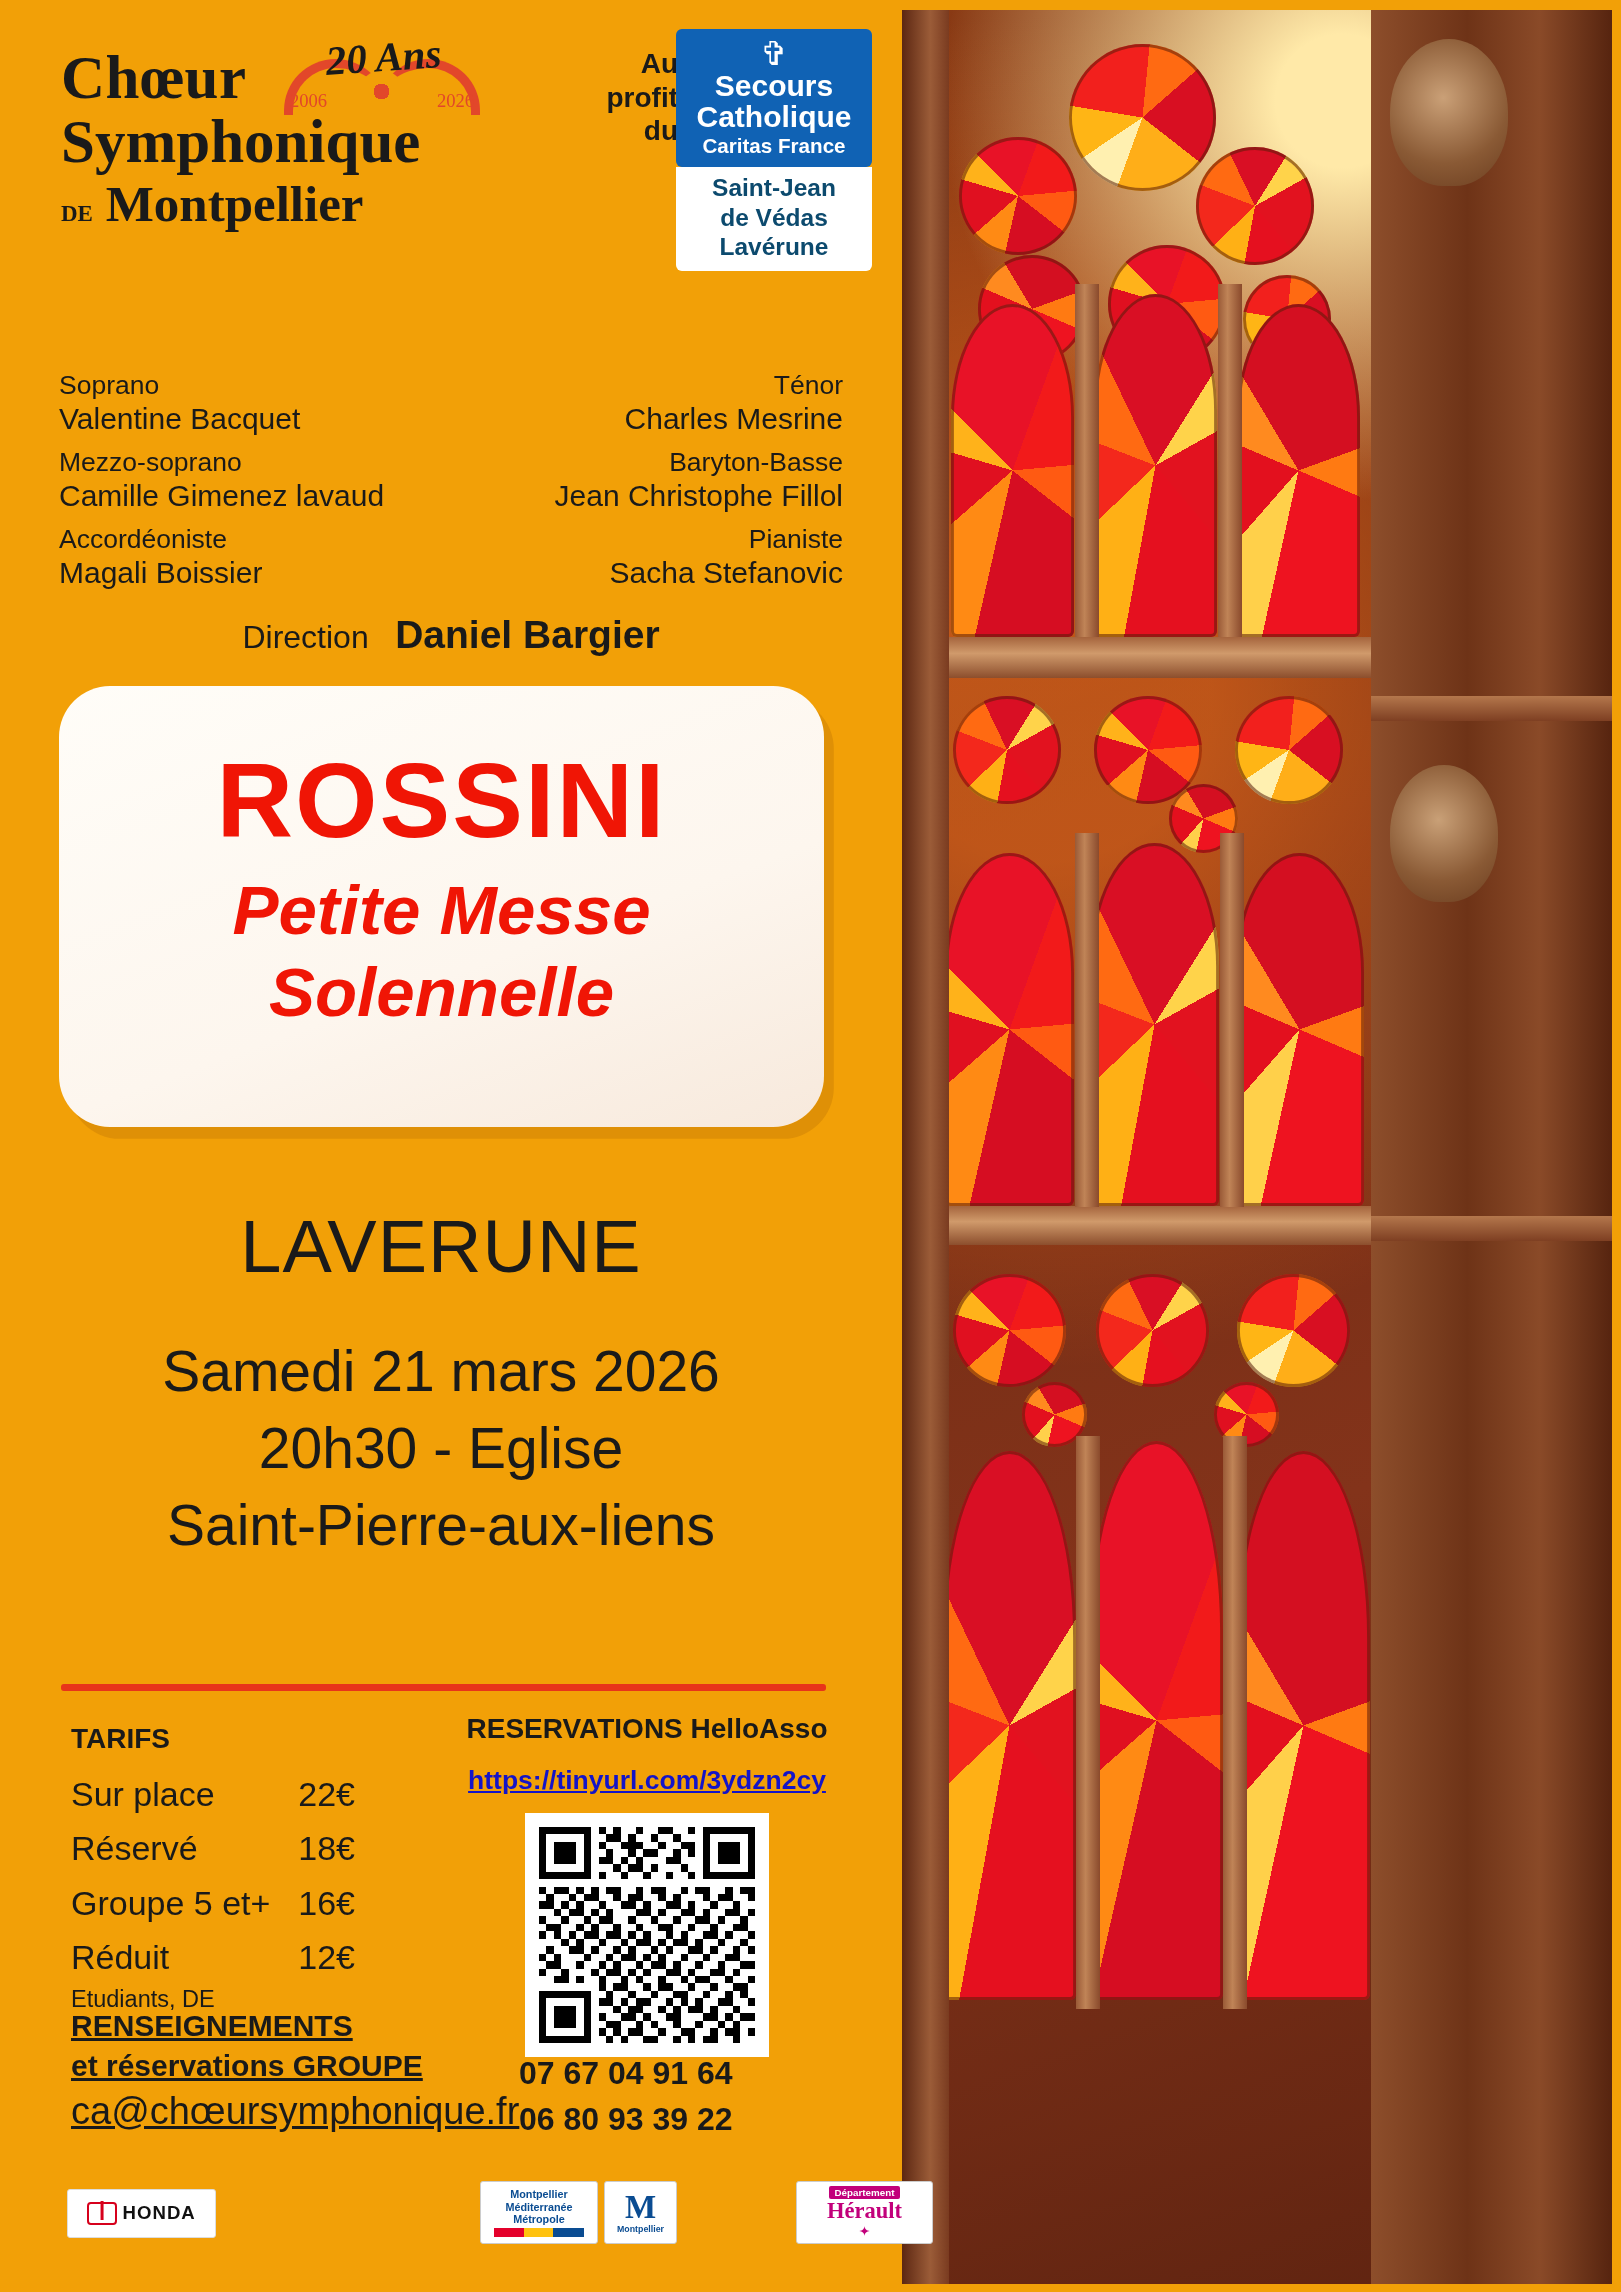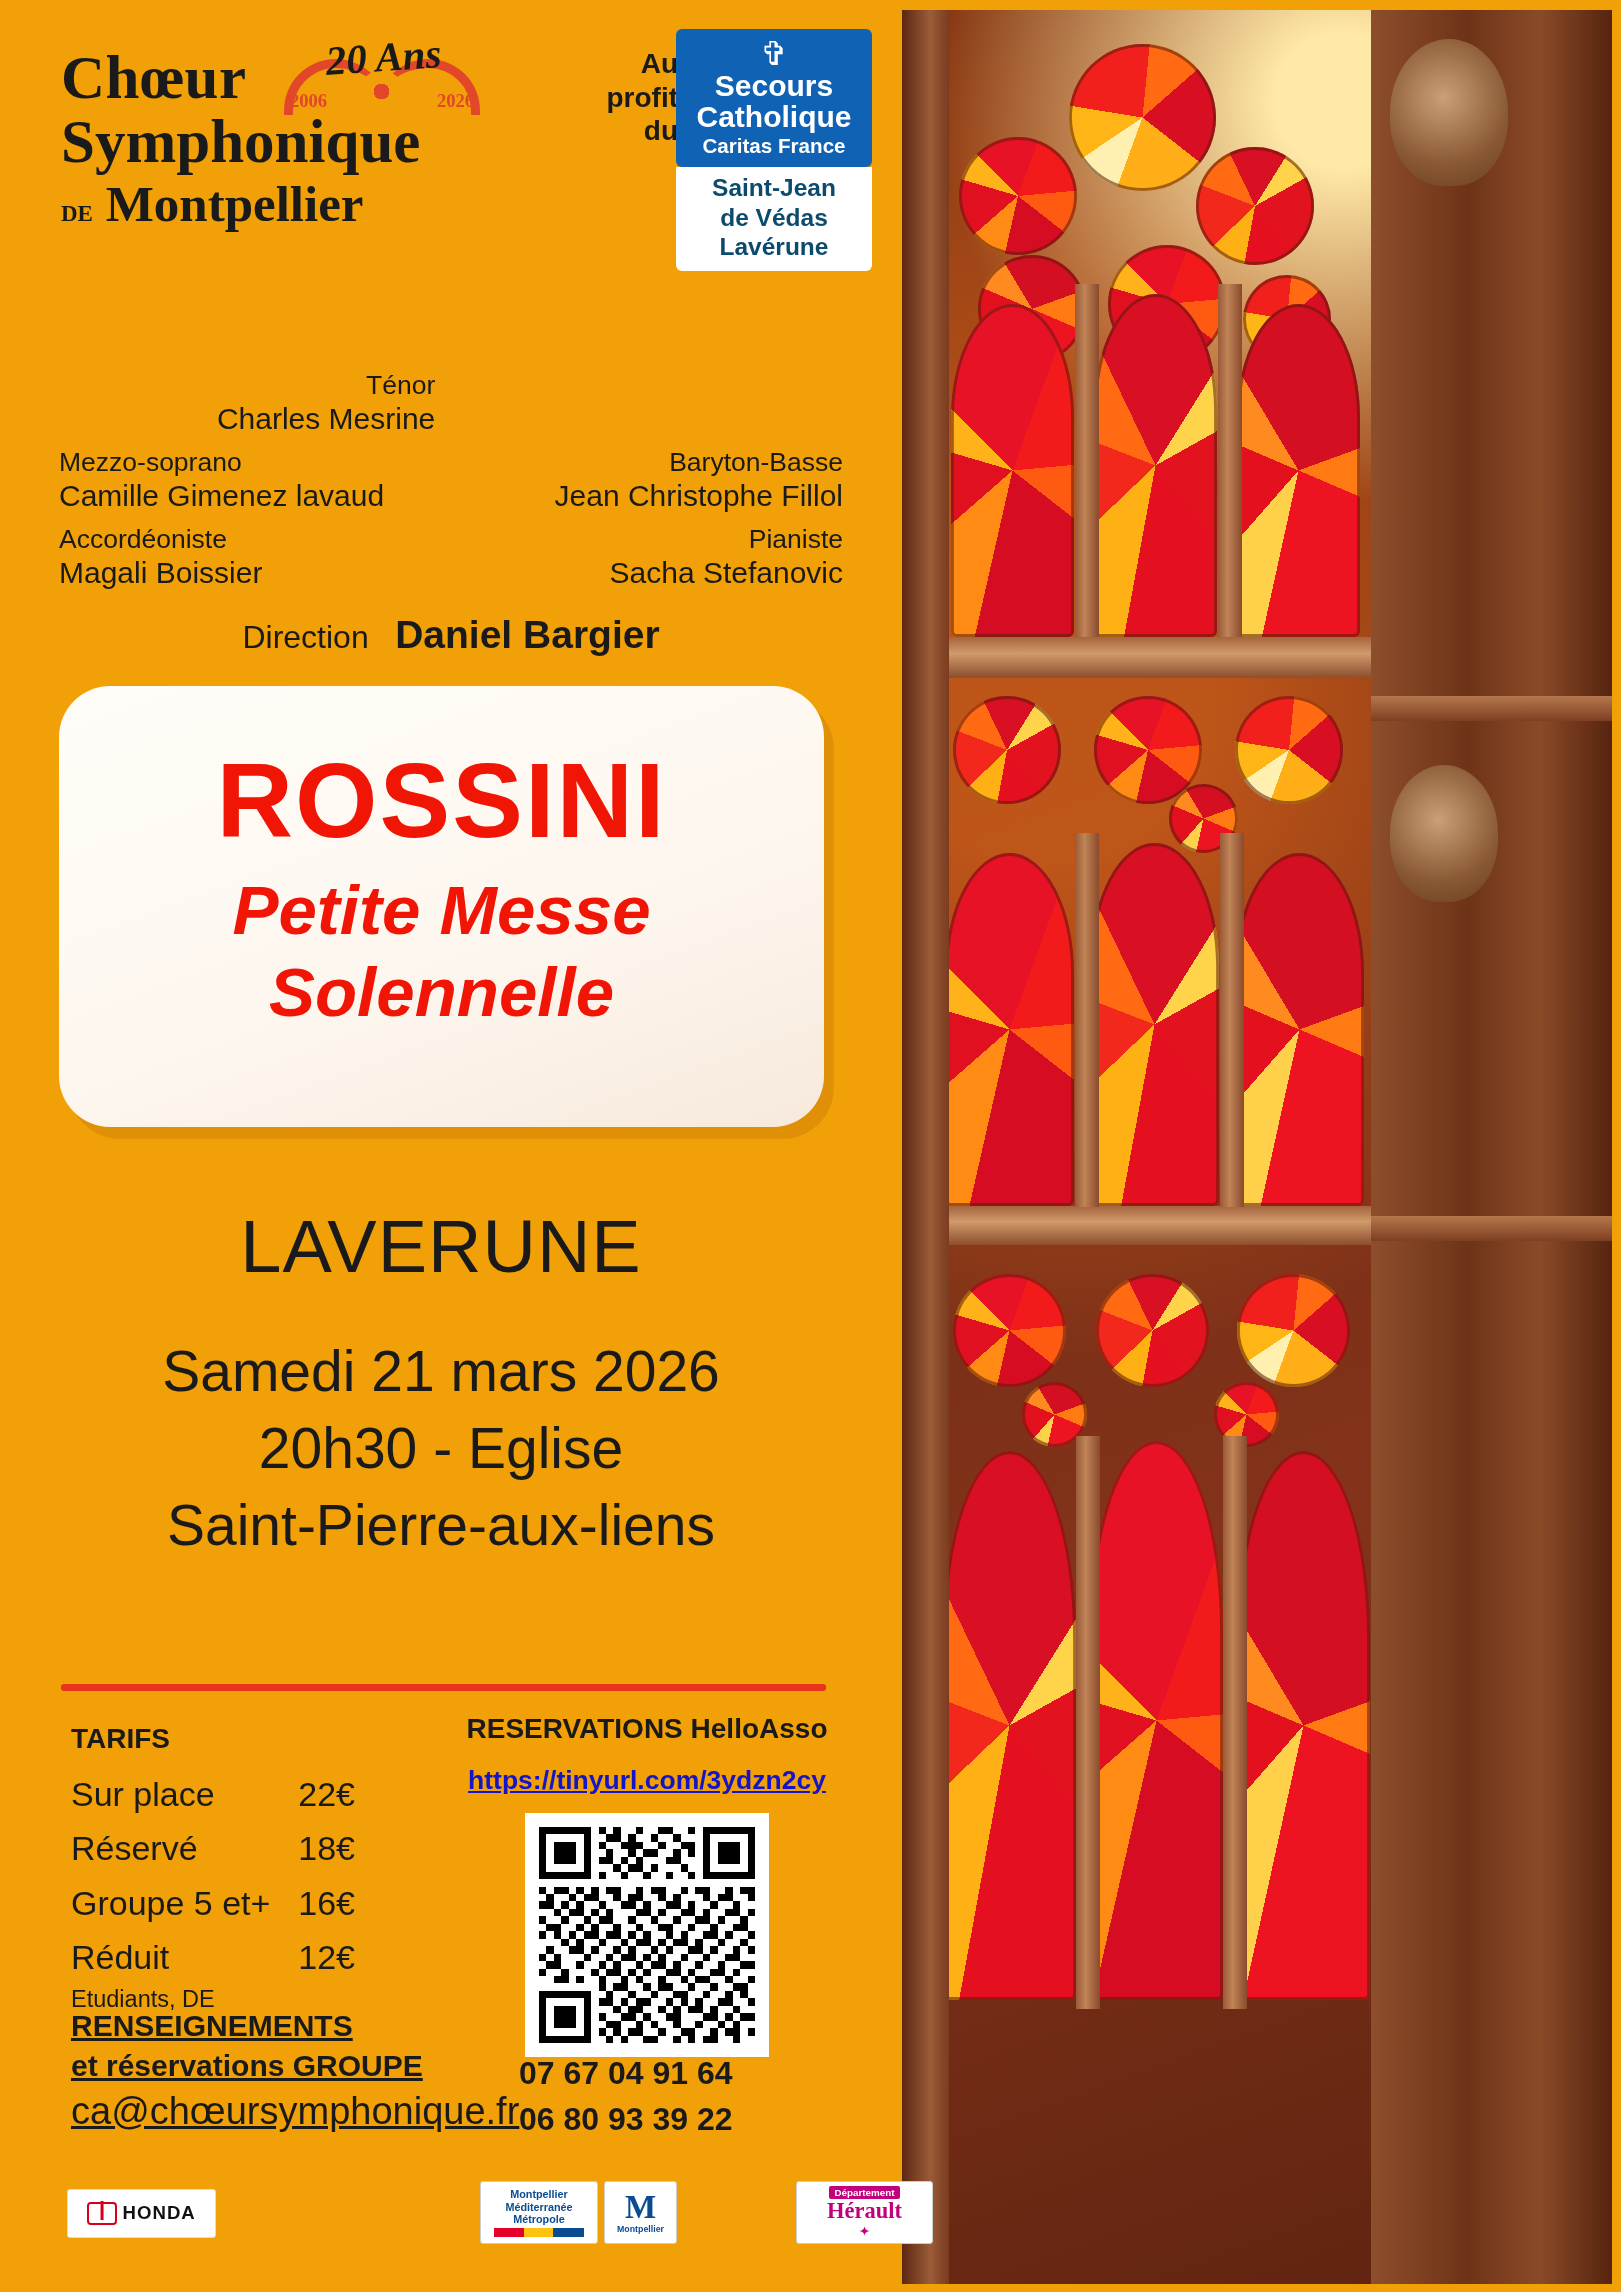--- a/index.html
+++ b/index.html
@@ -62,21 +62,21 @@
   .anniv .arcL,.anniv .arcR{
     position:absolute;bottom:0;width:94px;height:47px;
     border:9.8px solid #E2472A;border-bottom:none;
   }
   .anniv .arcL{left:0;border-radius:94px 94px 0 0;border-right:none;}
   .anniv .arcR{right:0;border-radius:94px 94px 0 0;border-left:none;}
   .anniv .sun{
     position:absolute;left:76px;bottom:2px;width:43px;height:43px;border-radius:50%;
     background:radial-gradient(circle,#E2472A 0 26%,#F2A007 26% 100%);
   }
-  .anniv .y1,.anniv .y2{position:absolute;bottom:3.9px;font-size:18.6px;font-weight:700;color:#E2472A;font-family:"Liberation Serif",serif;}
+  .anniv .y1,.anniv .y2{position:absolute;bottom:3.9px;font-size:18.6px;font-weight:400;color:#E2472A;font-family:"Liberation Serif",serif;}
   .anniv .y1{left:5.9px;}
   .anniv .y2{right:5.9px;}
   .anniv .txt{
     position:absolute;left:25.5px;top:5.9px;width:147px;text-align:center;
     font-family:"Liberation Serif", serif;font-weight:700;font-style:italic;font-size:41px;color:#1a1a1a;
     transform:rotate(-4deg);
   }
 
   .auprofit{
     position:absolute;left:580px;top:47px;width:98px;
@@ -275,20 +275,24 @@
     </div>
     <div class="white">
       <div>Saint-Jean</div>
       <div>de Védas</div>
       <div>Lavérune</div>
     </div>
   </div>
 
   <div class="cast">
     <div class="castrow">
+      <div class="castcol">
+        <div class="role">Soprano</div>
+        <div class="name">Valentine Bacquet</div>
+      </div>
       <div class="castcol right">
         <div class="role">Ténor</div>
         <div class="name">Charles Mesrine</div>
       </div>
     </div>
     <div class="castrow">
       <div class="castcol">
         <div class="role">Mezzo-soprano</div>
         <div class="name">Camille Gimenez lavaud</div>
       </div>

